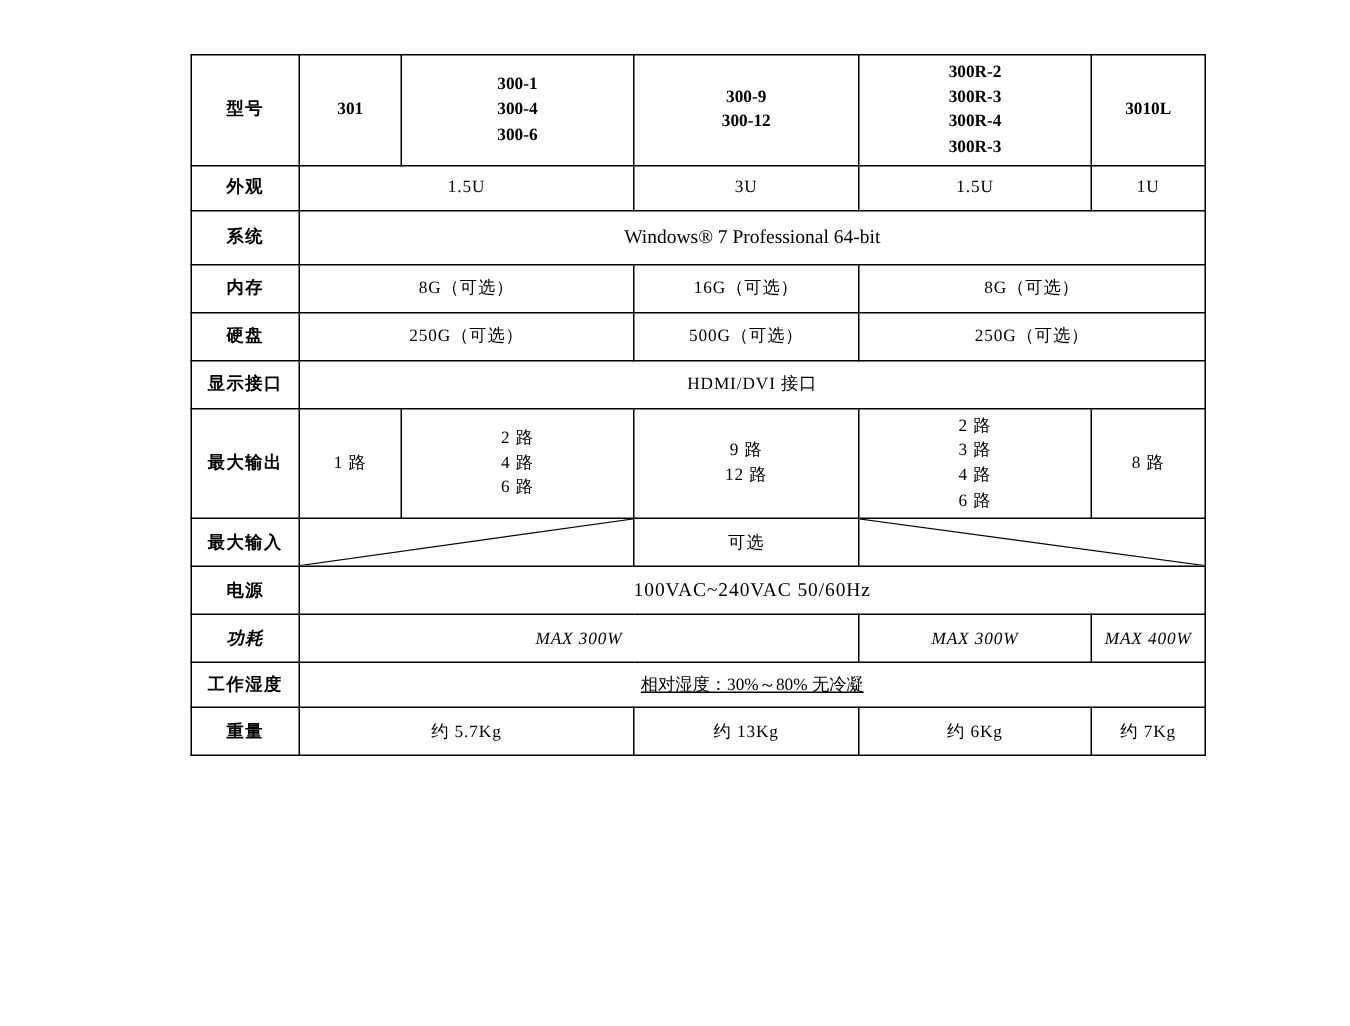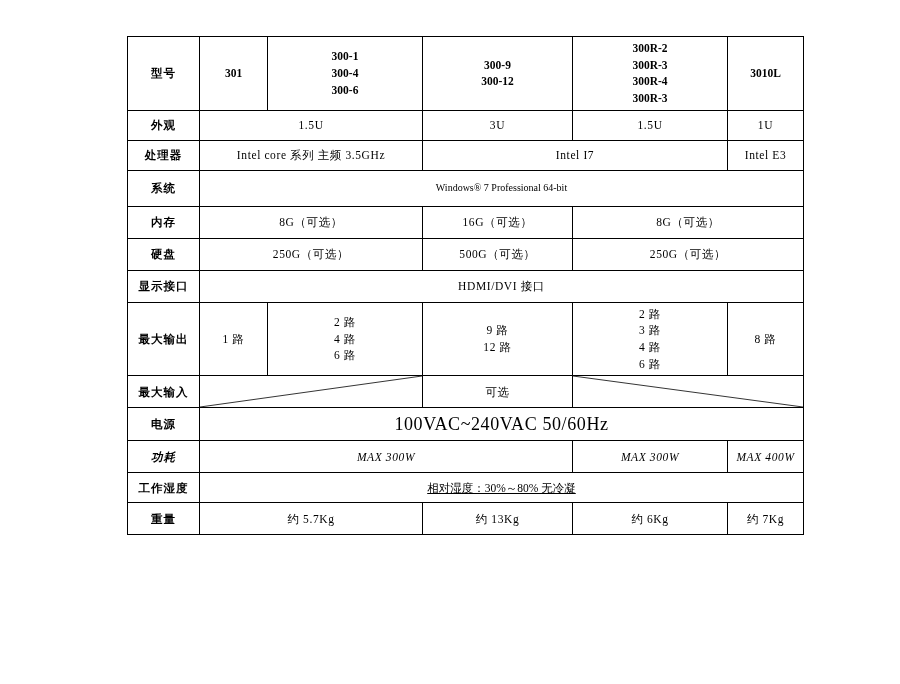--- a/index.html
+++ b/index.html
@@ -126,30 +126,24 @@
       </tr>
 
       <tr class="r2">
         <td class="rowhead">外观</td>
         <td class="mono" colspan="2">1.5U</td>
         <td class="mono">3U</td>
         <td class="mono">1.5U</td>
         <td class="mono">1U</td>
       </tr>
 
-      <tr class="r3">
-        <td class="rowhead">处理器</td>
-        <td class="mono" colspan="2">Intel core 系列 主频 3.5GHz</td>
-        <td class="mono" colspan="2">Intel I7</td>
-        <td class="mono">Intel E3</td>
-      </tr>
 
       <tr class="r4">
         <td class="rowhead">系统</td>
-        <td colspan="5" style="font-size:10px">Windows® 7 Professional 64-bit</td>
+        <td colspan="5" style="font-size:13px">Windows® 7 Professional 64-bit</td>
       </tr>
 
       <tr class="r5">
         <td class="rowhead">内存</td>
         <td class="mono" colspan="2">8G（可选）</td>
         <td class="mono">16G（可选）</td>
         <td class="mono" colspan="2">8G（可选）</td>
       </tr>
 
       <tr class="r6">
@@ -197,21 +191,21 @@
         <td class="mono">可选</td>
         <td class="slash" colspan="2">
           <svg viewBox="0 0 100 100" preserveAspectRatio="none">
             <line x1="0" y1="0" x2="100" y2="100" stroke="#000000" stroke-width="0.8" vector-effect="non-scaling-stroke"></line>
           </svg>
         </td>
       </tr>
 
       <tr class="r10">
         <td class="rowhead">电源</td>
-        <td class="mono" colspan="5" style="font-size:18px">100VAC~240VAC 50/60Hz</td>
+        <td class="mono" colspan="5" style="font-size:13px">100VAC~240VAC 50/60Hz</td>
       </tr>
 
       <tr class="r11">
         <td class="rowhead">功耗</td>
         <td class="mono" colspan="3">MAX 300W</td>
         <td class="mono">MAX 300W</td>
         <td class="mono">MAX 400W</td>
       </tr>
 
 

